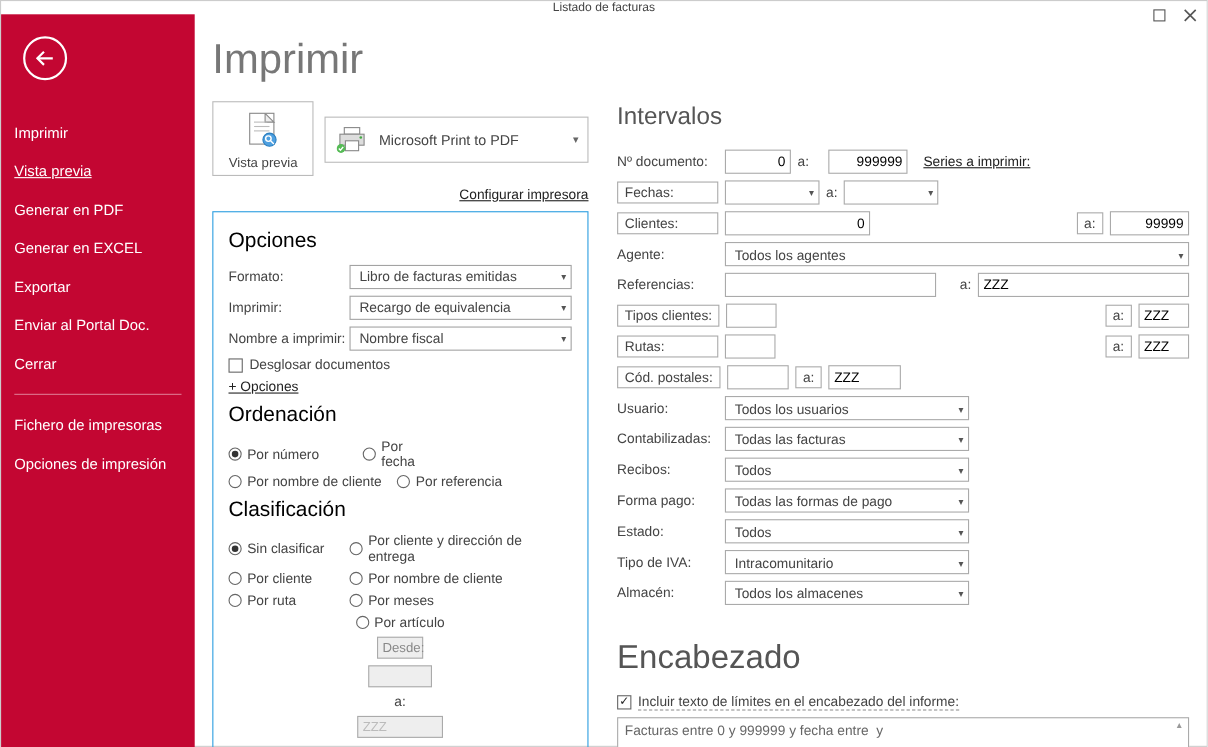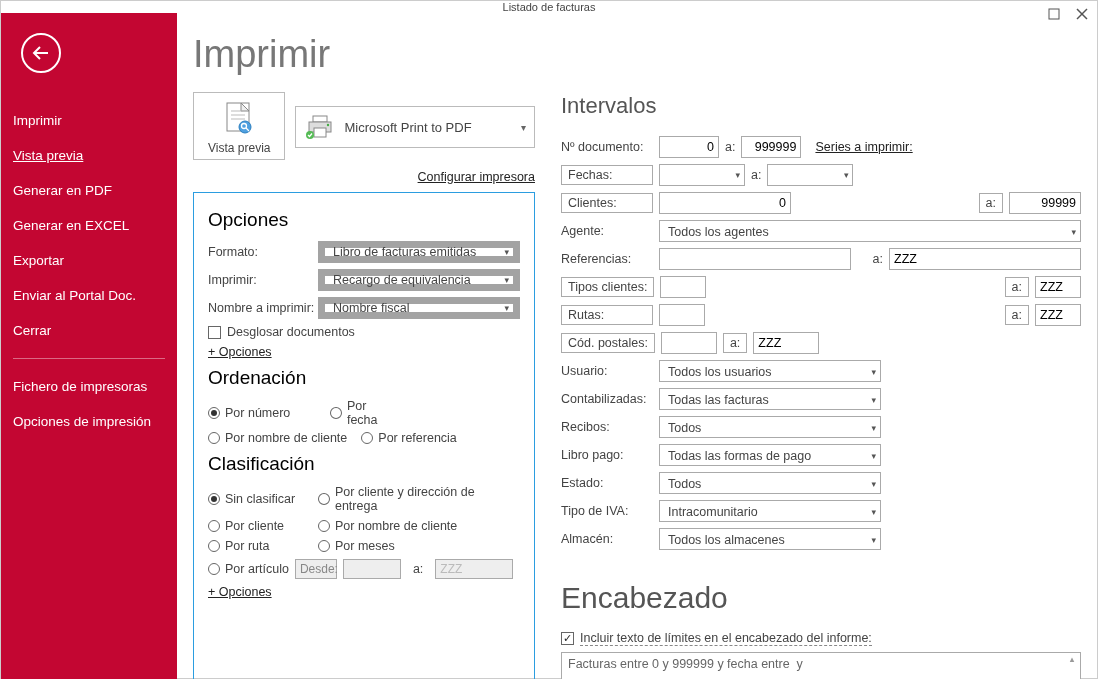--- a/index.html
+++ b/index.html
@@ -23,32 +23,32 @@
 .preview-box { border: 1px solid #bbb; padding: 6px 14px 4px 14px; display: flex; flex-direction: column; align-items: center; cursor: pointer; }
 .preview-box .lbl { font-size: 12px; color: #444; margin-top: 2px; }
 .printer-box { flex: 1; border: 1px solid #bbb; display: flex; align-items: center; padding: 0 8px 0 10px; position: relative; cursor: pointer; height: 42px; margin-top: 14px;}
 .printer-box .plabel { flex: 1; font-size: 13px; color: #444; margin-left: 8px;}
 .printer-box .caret { font-size: 10px; color: #666; }
 .cfg-link { text-align: right; font-size: 12.5px; color: #222; text-decoration: underline; cursor: pointer; margin: 4px 0 8px 0; }
 .framed { border: 1px solid #2b9de0; padding: 8px 14px 12px 14px; flex: 1; overflow: auto;}
 h2.sec { font-size: 19px; font-weight: 400; color: #000000; margin: 8px 0 10px 0; }
 .optrow { display: flex; align-items: center; margin-bottom: 6px; }
 .optrow .olabel { width: 110px; font-size: 12.5px; color: #444; }
-.optrow .osel { flex: 1; border: 7px solid #a3a3a3; height: 22px; display: flex; align-items: center; padding: 0 6px 0 8px; font-size: 12.5px; color: #444; cursor: pointer; position: relative; }
+.optrow .osel { flex: 1; border: 1px solid #a3a3a3; height: 22px; display: flex; align-items: center; padding: 0 6px 0 8px; font-size: 12.5px; color: #444; cursor: pointer; position: relative; }
 .optrow .osel .caret { position: absolute; right: 4px; font-size: 9px; color: #555; }
 .chkline { display: flex; align-items: center; gap: 6px; margin: 6px 0 4px 0; font-size: 12.5px; color: #444; }
 .chk { width: 13px; height: 13px; border: 1px solid #666; display: inline-flex; align-items: center; justify-content: center; cursor: pointer; }
 .chk.checked::after { content: "✓"; font-size: 11px; color: #222; line-height: 1;}
 .moreopt { font-size: 12.5px; color: #222; text-decoration: underline; cursor: pointer; display: inline-block; margin-top: 2px;}
 .radiogrid { display: flex; flex-wrap: wrap; gap: 4px 14px; }
 .radioitem { display: flex; align-items: center; gap: 5px; font-size: 12.5px; color: #444; cursor: pointer; }
 .radio { width: 12px; height: 12px; border: 1px solid #666; border-radius: 50%; display: inline-flex; align-items: center; justify-content: center; }
 .radio.selected::after { content: ""; width: 6px; height: 6px; background: #333; border-radius: 50%; }
 .classgrid { display: grid; grid-template-columns: 110px 1fr; row-gap: 6px; }
-.artline { display: flex; align-items: center; gap: 6px; }
+.artline { display: flex; align-items: center; gap: 6px; flex-direction: column; }
 .smallin { border: 1px solid #aaa; height: 20px; width: 60px; font-size: 12px; padding: 0 4px; }
 .smallin.ro { background: #eee; color: #888;}
 h2.rsec { font-size: 22px; font-weight: 400; color: #555; margin: 60px 0 16px 0; }
 h2.rsec2 { font-size: 30px; font-weight: 400; color: #555; margin: 26px 0 10px 0; }
 .irow { display: flex; align-items: center; margin-bottom: 4px; min-height: 24px; }
 .ilabel { width: 98px; font-size: 12.5px; color: #444; }
 .ilabel.boxed { border: 1px solid #aaa; padding: 2px 6px; width: auto; min-width: 92px; margin-right: 6px; cursor: pointer;}
 .iinput { border: 1px solid #aaa; height: 22px; font-size: 12.5px; padding: 0 4px; text-align: right; }
 .iinput.tl { text-align: left; }
 .iinput.drop { padding-right: 16px; position: relative; cursor: pointer; text-align: left;}
@@ -224,21 +224,21 @@
         </div>
       </div>
 
       <div class="rightcol">
         <h2 class="rsec">Intervalos</h2>
 
         <div class="irow">
           <span class="ilabel">Nº documento:</span>
           <input class="iinput" style="width: 60px;" value="0">
           <span class="ato">a:</span>
-          <input class="iinput" style="width: 60px;" value="999999">
+          <input class="iinput" style="width: 72px; margin-left: 12px;" value="999999">
           <span style="width:14px;"></span>
           <span class="link">Series a imprimir:</span>
         </div>
 
         <div class="irow">
           <span class="ilabel boxed">Fechas:</span>
           <div class="iinput drop" style="width:86px;">
               <span class="caret">▾</span>
             </div>
           <span class="ato">a:</span>
@@ -309,21 +309,21 @@
             </div>
         </div>
         <div class="irow">
           <span class="ilabel">Recibos:</span>
           <div class="dropwide" style="max-width:222px;">
               <span>Todos</span>
               <span class="caret">▾</span>
             </div>
         </div>
         <div class="irow">
-          <span class="ilabel">Libro pago:</span>
+          <span class="ilabel">Forma pago:</span>
           <div class="dropwide" style="max-width:222px;">
               <span>Todas las formas de pago</span>
               <span class="caret">▾</span>
             </div>
         </div>
         <div class="irow">
           <span class="ilabel">Estado:</span>
           <div class="dropwide" style="max-width:222px;">
               <span>Todos</span>
               <span class="caret">▾</span>

